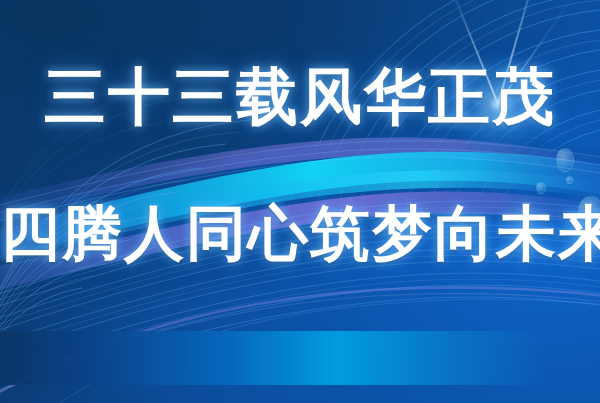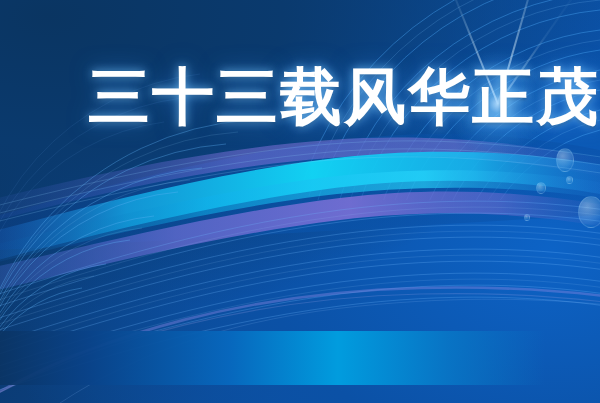--- a/index.html
+++ b/index.html
@@ -47,21 +47,21 @@
     position: absolute;
     border-radius: 50%;
     background: radial-gradient(circle at 35% 32%, rgba(220,245,255,0.40), rgba(150,215,255,0.20) 55%, rgba(120,200,255,0.05) 78%, rgba(120,200,255,0) 100%);
     border: 1px solid rgba(200,238,255,0.16);
   }
 
   
   .headline-wrap {
     position: absolute;
     left: 0; right: 0;
-    text-align: right;
+    text-align: center;
   }
   .headline {
     display: inline-block;
     color: #ffffff;
     font-weight: bold;
     letter-spacing: 2px;
     white-space: nowrap;
     text-shadow:
       0 0 10px rgba(120,200,255,0.75),
       0 0 22px rgba(60,150,255,0.55),
@@ -262,16 +262,19 @@
     <div class="bokeh" style="left:578px; top:196px; width:24px; height:30px;"></div>
     <div class="bokeh" style="left:536px; top:182px; width:8px;  height:10px;"></div>
     <div class="bokeh" style="left:566px; top:176px; width:5px;  height:6px;"></div>
     <div class="bokeh" style="left:524px; top:214px; width:4px;  height:5px;"></div>
   </div>
 
   <div class="headline-wrap" id="line1">
     <span class="headline">三十三载风华正茂</span>
   </div>
 
+  <div class="headline-wrap" id="line2">
+    <span class="headline">四腾人同心筑梦向未来</span>
+  </div>
 
   <div class="banner"></div>
 
 </div>
 
 </body></html>

